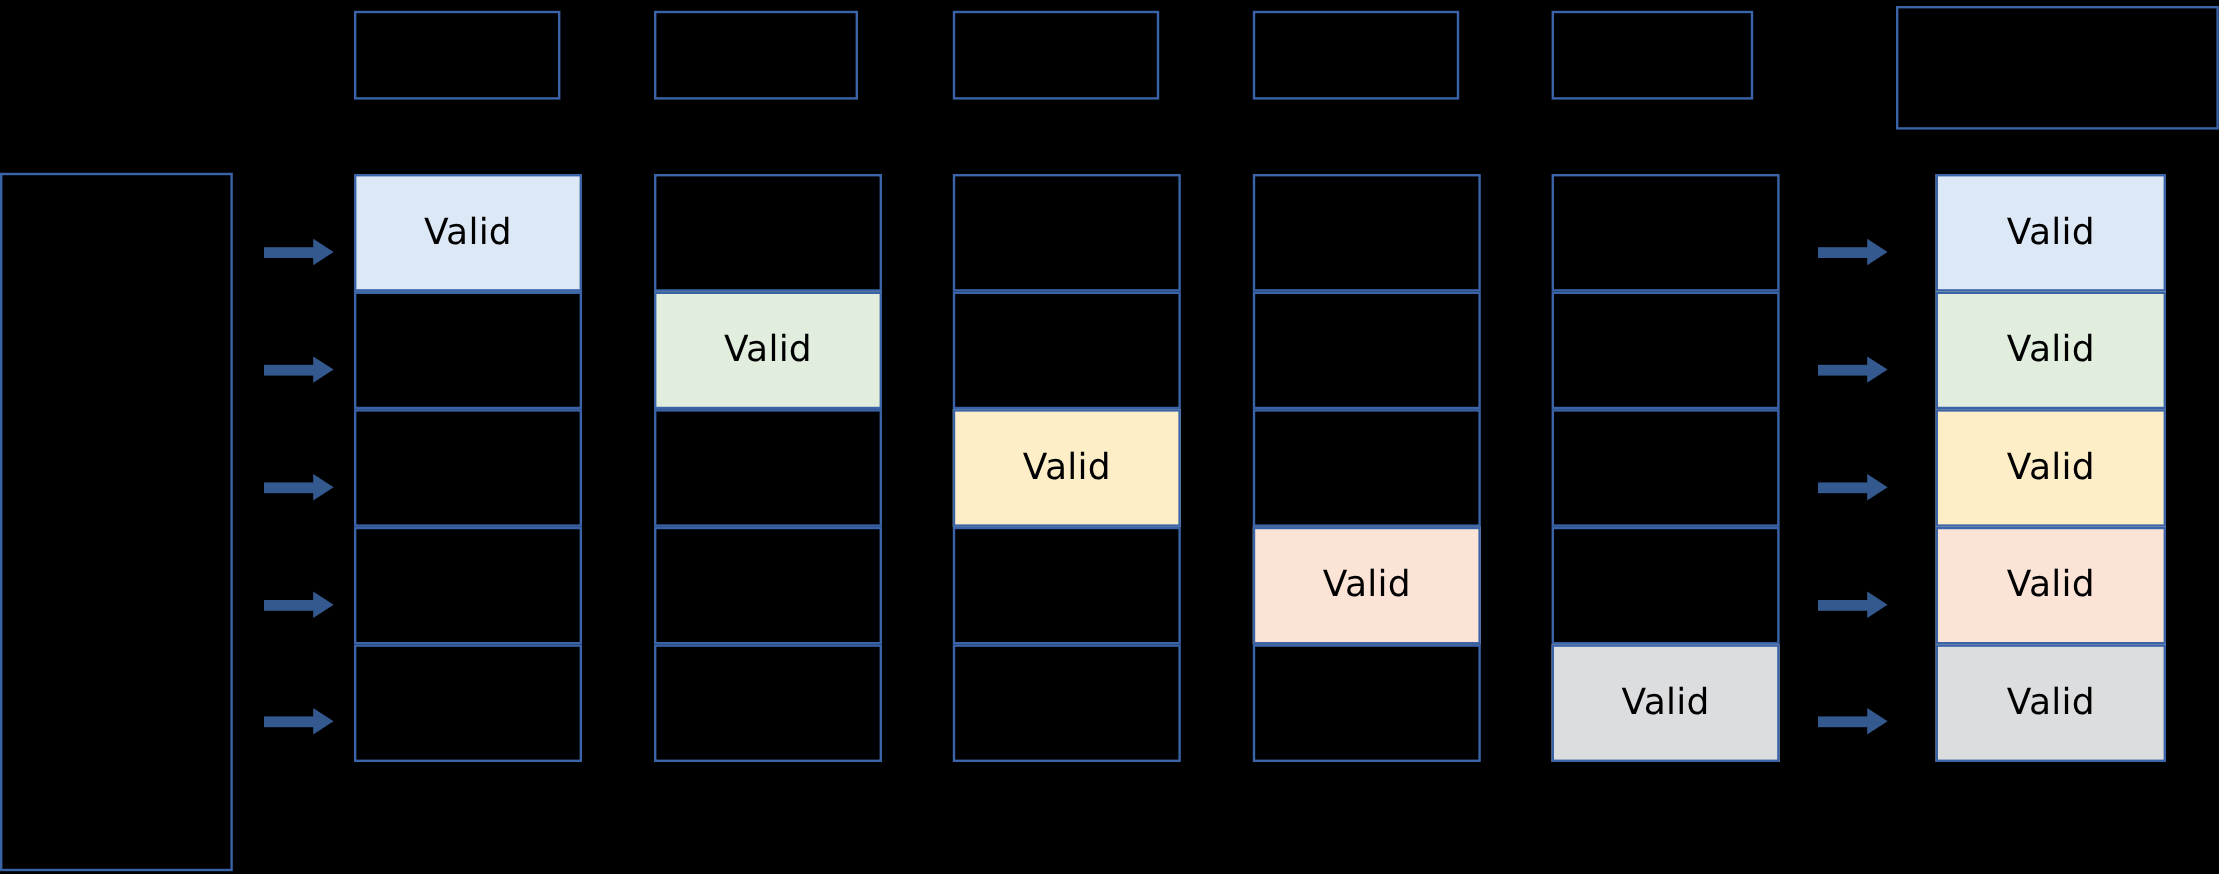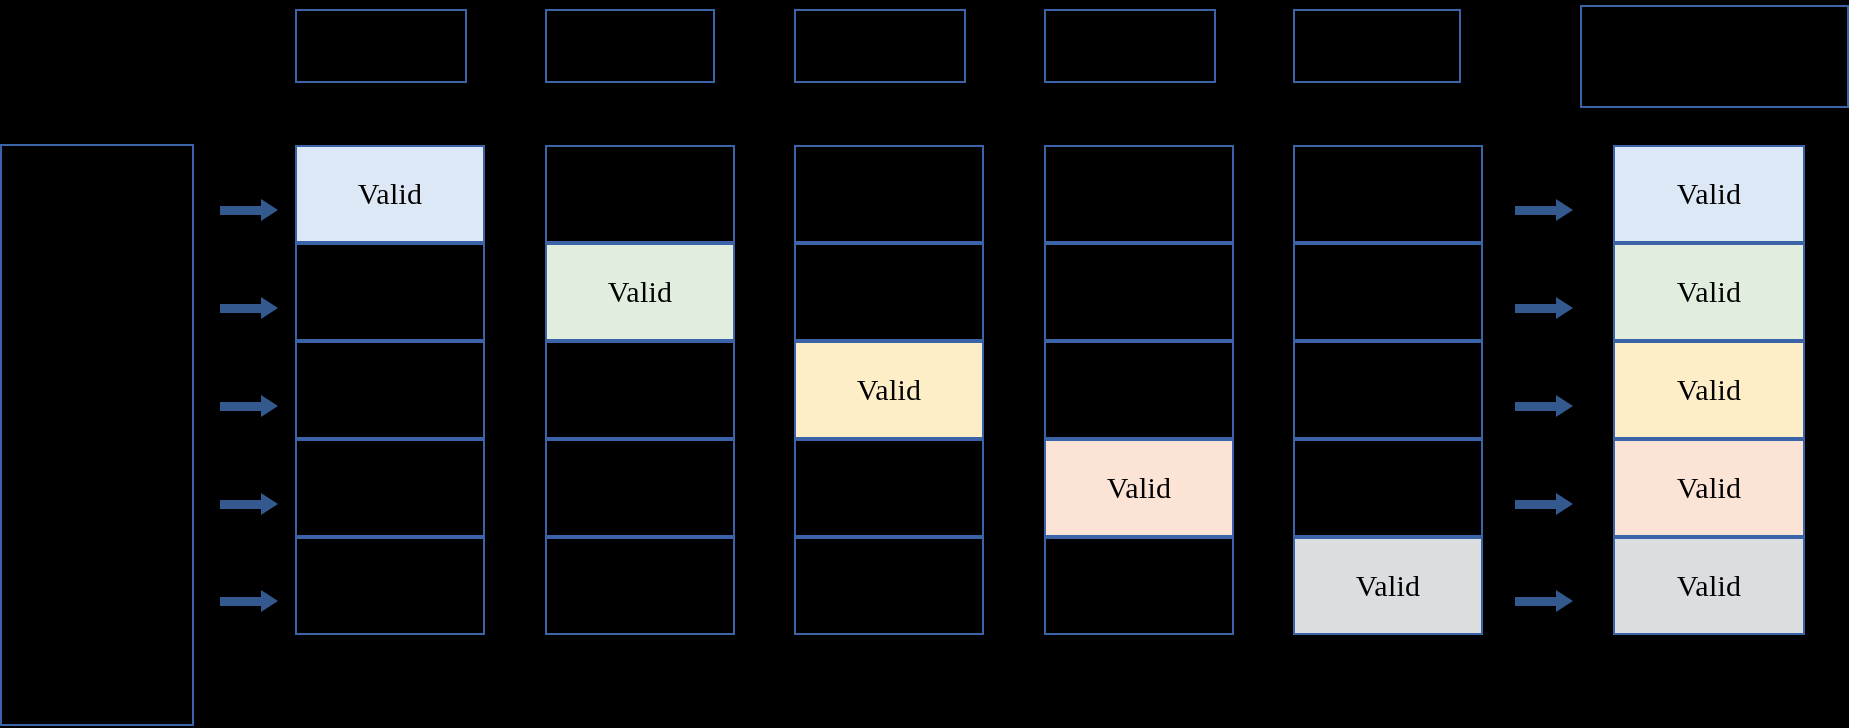--- a/index.html
+++ b/index.html
@@ -44,21 +44,20 @@
     color:#000000;
     font-size:30px;
     letter-spacing:0.2px;
     line-height:1;
   }
   .cell.filled{color:#000000;}
   .cell .lbl{
     display:block;
     pointer-events:none;
     white-space:nowrap;
-    font-family:Liberation Serif, serif;
   }
   .cell.empty .lbl{visibility:hidden;}
 
   
   .arrow{
     position:absolute;
     height:0;
   }
   .arrow .shaft{
     position:absolute;

